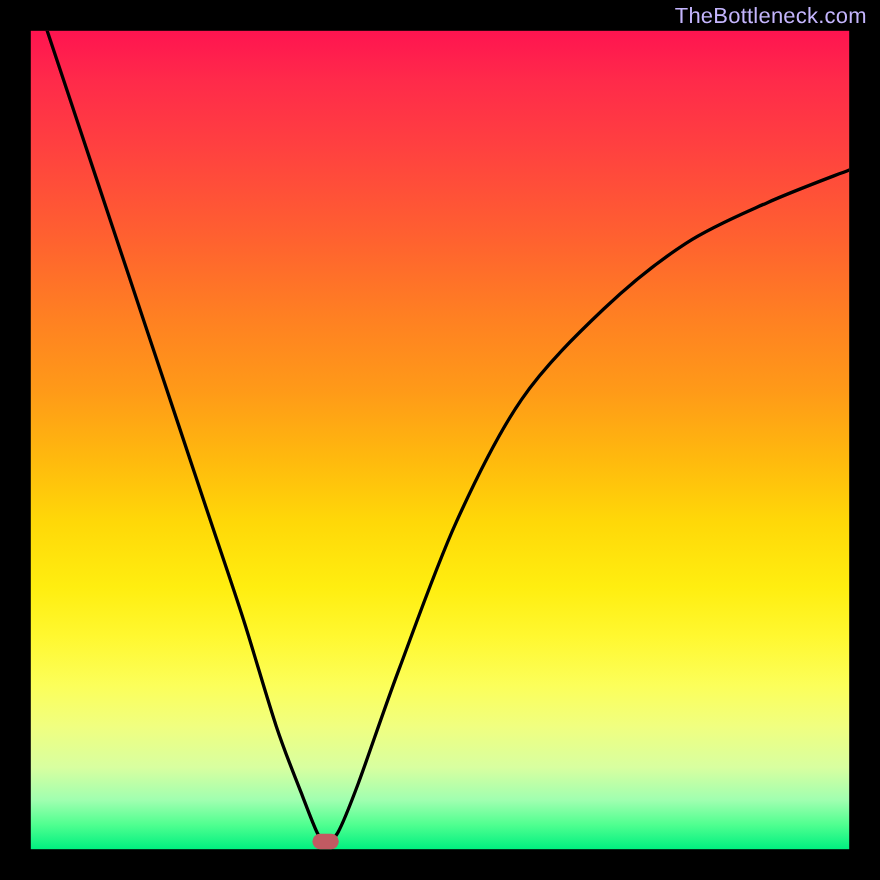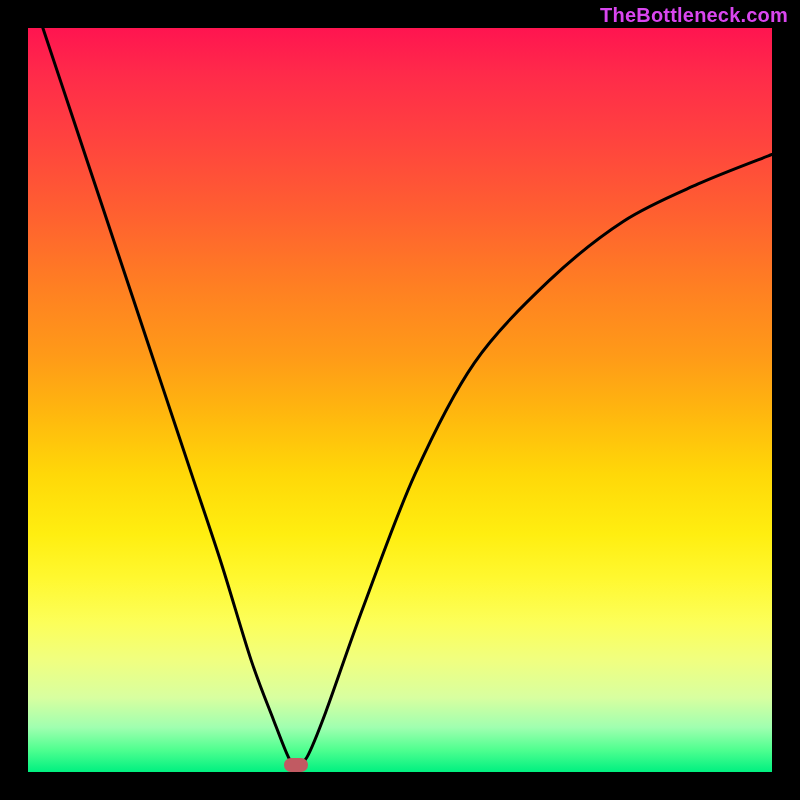--- a/index.html
+++ b/index.html
@@ -8,23 +8,23 @@
     height: 800px;
     background: #000;
     position: relative;
     font-family: Arial, Helvetica, sans-serif;
     overflow: hidden;
   }
   .watermark {
     position: absolute;
     top: 4px;
     right: 12px;
-    color: #d946ef;
+    color: #c4b5fd;
     font-size: 20px;
-    font-weight: 700;
+    font-weight: 400;
     letter-spacing: 0.2px;
     z-index: 10;
   }
   .plot-area {
     position: absolute;
     left: 28px;
     top: 28px;
     width: 744px;
     height: 744px;
     background: linear-gradient(to bottom,

